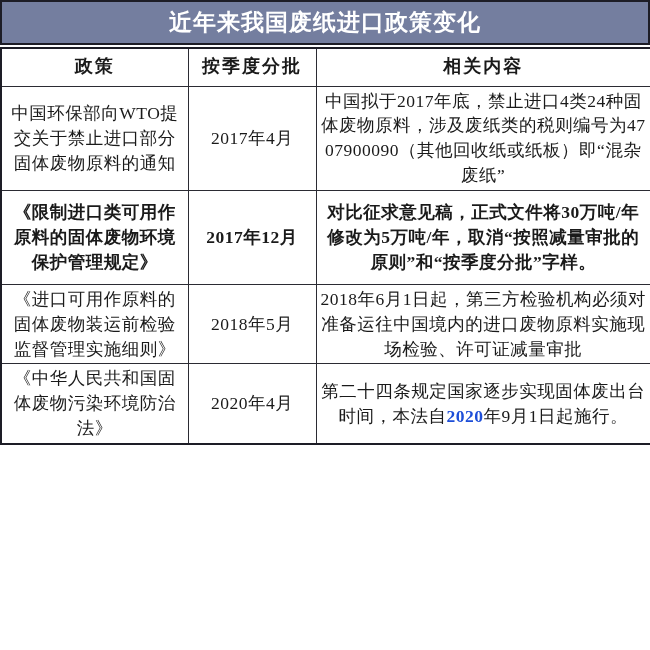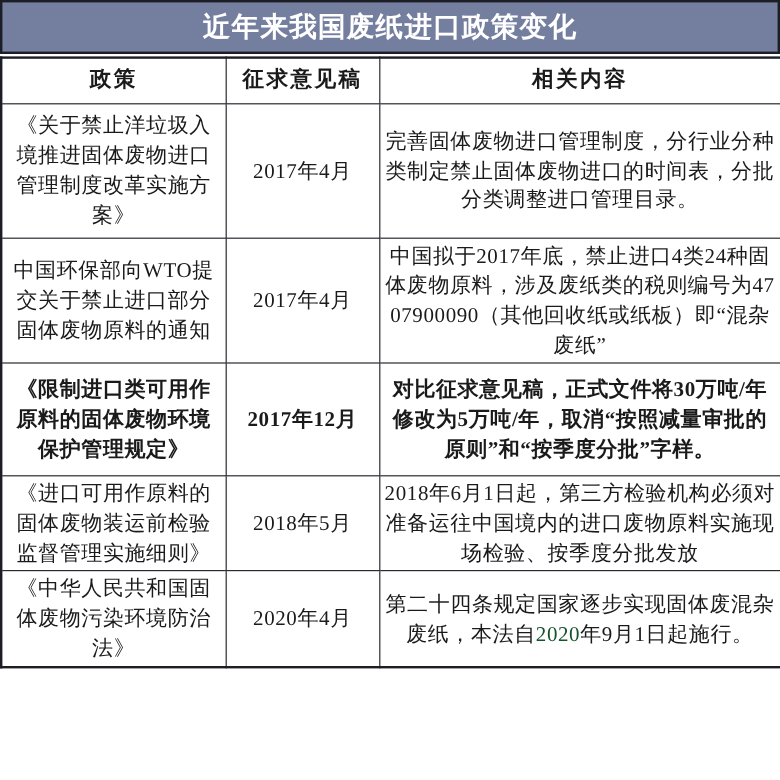--- a/index.html
+++ b/index.html
@@ -54,64 +54,59 @@
   }
   col.c1 { width: 187px; }
   col.c2 { width: 128px; }
   col.c3 { width: 335px; }
   tr.r1 td { height: 112px; }
   tr.r2 td { height: 100px; }
   tr.r3 td { height: 89px; }
   tr.r4 td { height: 94px; font-weight: bold; }
   tr.r5 td { height: 79px; }
   tr.r6 td { height: 64px; }
-  .year-highlight { color: #14532d; }
+  .year-highlight { color: #1d4ed8; font-weight: bold; }
 </style>
 </head>
 <body>
 
 <div class="page">
 
   <div class="title-bar">近年来我国废纸进口政策变化</div>
 
   <table class="policy-table">
     <colgroup>
       <col class="c1">
         <col class="c2">
         <col class="c3">
     </colgroup>
     <thead>
       <tr>
         <th>政策</th>
-        <th>征求意见稿</th>
+        <th>按季度分批</th>
         <th>相关内容</th>
       </tr>
     </thead>
     <tbody>
-      <tr class="r1">
-        <td>《关于禁止洋垃圾入境推进固体废物进口管理制度改革实施方案》</td>
-        <td>2017年4月</td>
-        <td>完善固体废物进口管理制度，分行业分种类制定禁止固体废物进口的时间表，分批分类调整进口管理目录。</td>
-      </tr>
       <tr class="r2">
         <td>中国环保部向WTO提交关于禁止进口部分固体废物原料的通知</td>
         <td>2017年4月</td>
         <td>中国拟于2017年底，禁止进口4类24种固体废物原料，涉及废纸类的税则编号为4707900090（其他回收纸或纸板）即“混杂废纸”</td>
       </tr>
       <tr class="r4">
         <td>《限制进口类可用作原料的固体废物环境保护管理规定》</td>
         <td>2017年12月</td>
         <td>对比征求意见稿，正式文件将30万吨/年修改为5万吨/年，取消“按照减量审批的原则”和“按季度分批”字样。</td>
       </tr>
       <tr class="r5">
         <td>《进口可用作原料的固体废物装运前检验监督管理实施细则》</td>
         <td>2018年5月</td>
-        <td>2018年6月1日起，第三方检验机构必须对准备运往中国境内的进口废物原料实施现场检验、按季度分批发放</td>
+        <td>2018年6月1日起，第三方检验机构必须对准备运往中国境内的进口废物原料实施现场检验、许可证减量审批</td>
       </tr>
       <tr class="r6">
         <td>《中华人民共和国固体废物污染环境防治法》</td>
         <td>2020年4月</td>
-        <td><span>第二十四条规定国家逐步实现固体废​混杂废纸，本法自</span><span class="year-highlight">2020</span><span>年9月1日起施行。</span></td>
+        <td><span>第二十四条规定国家逐步实现固体废​出台时间，本法自</span><span class="year-highlight">2020</span><span>年9月1日起施行。</span></td>
       </tr>
     </tbody>
   </table>
 
 </div>
 
 </body></html>

